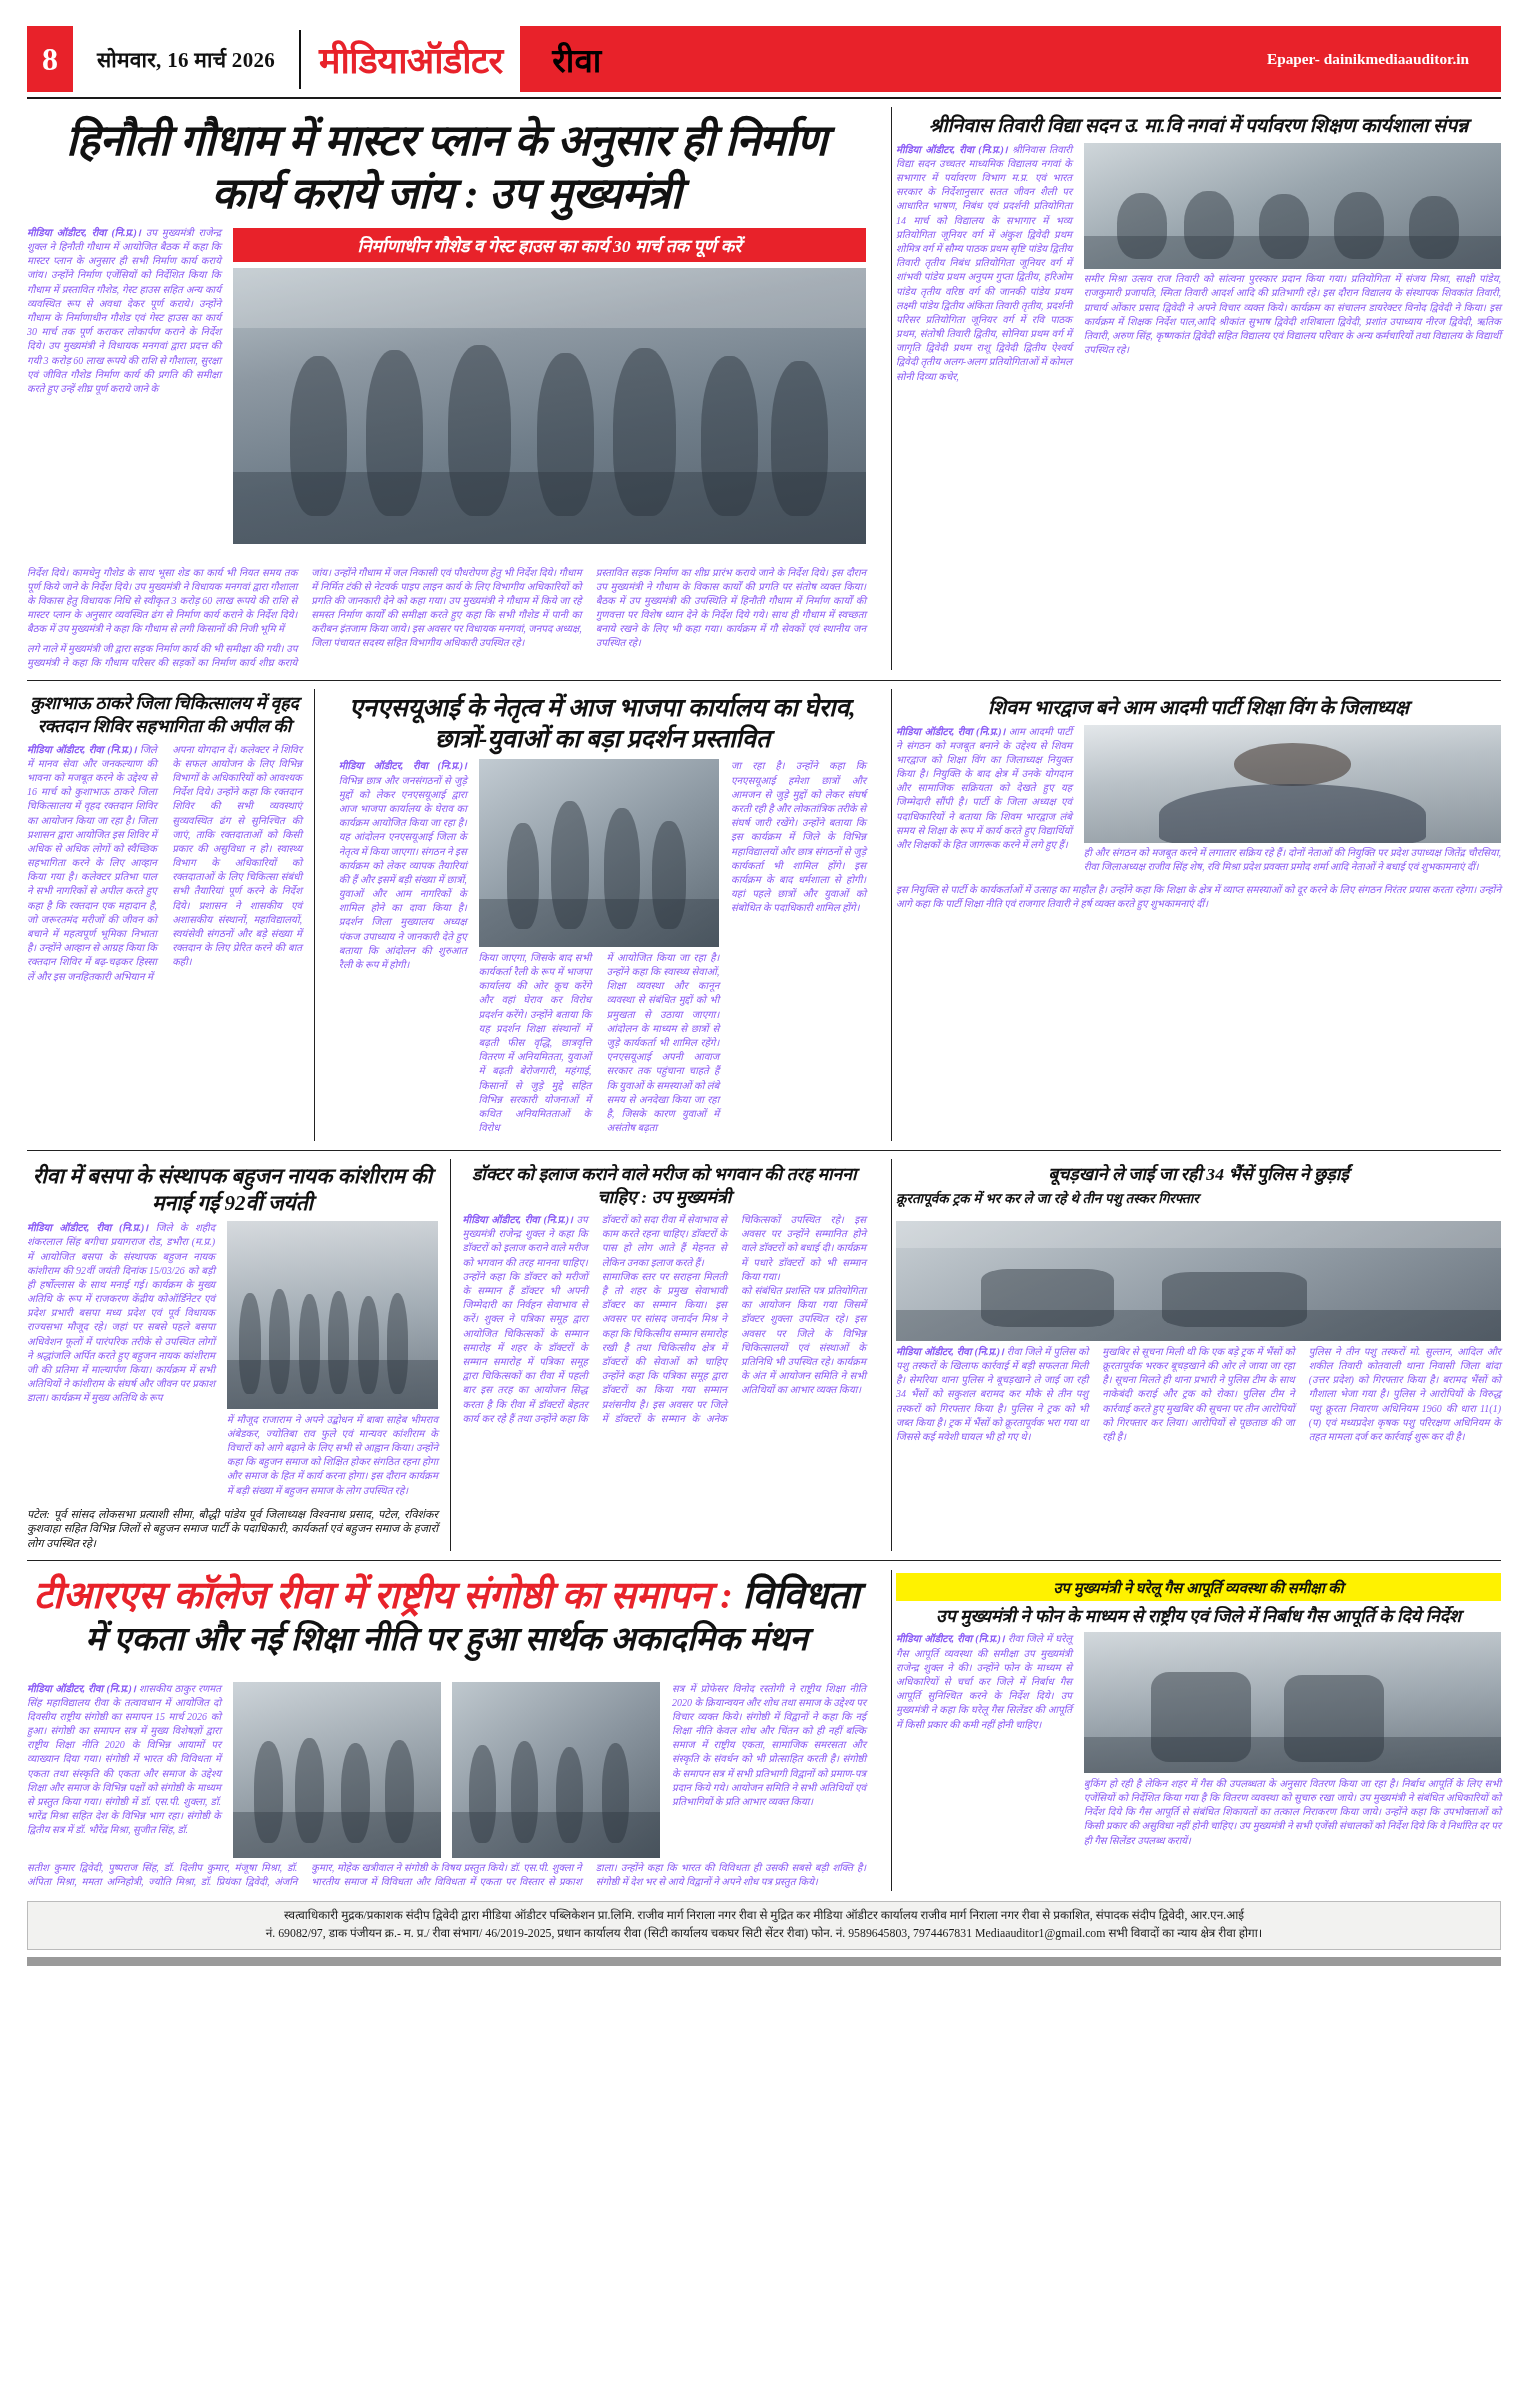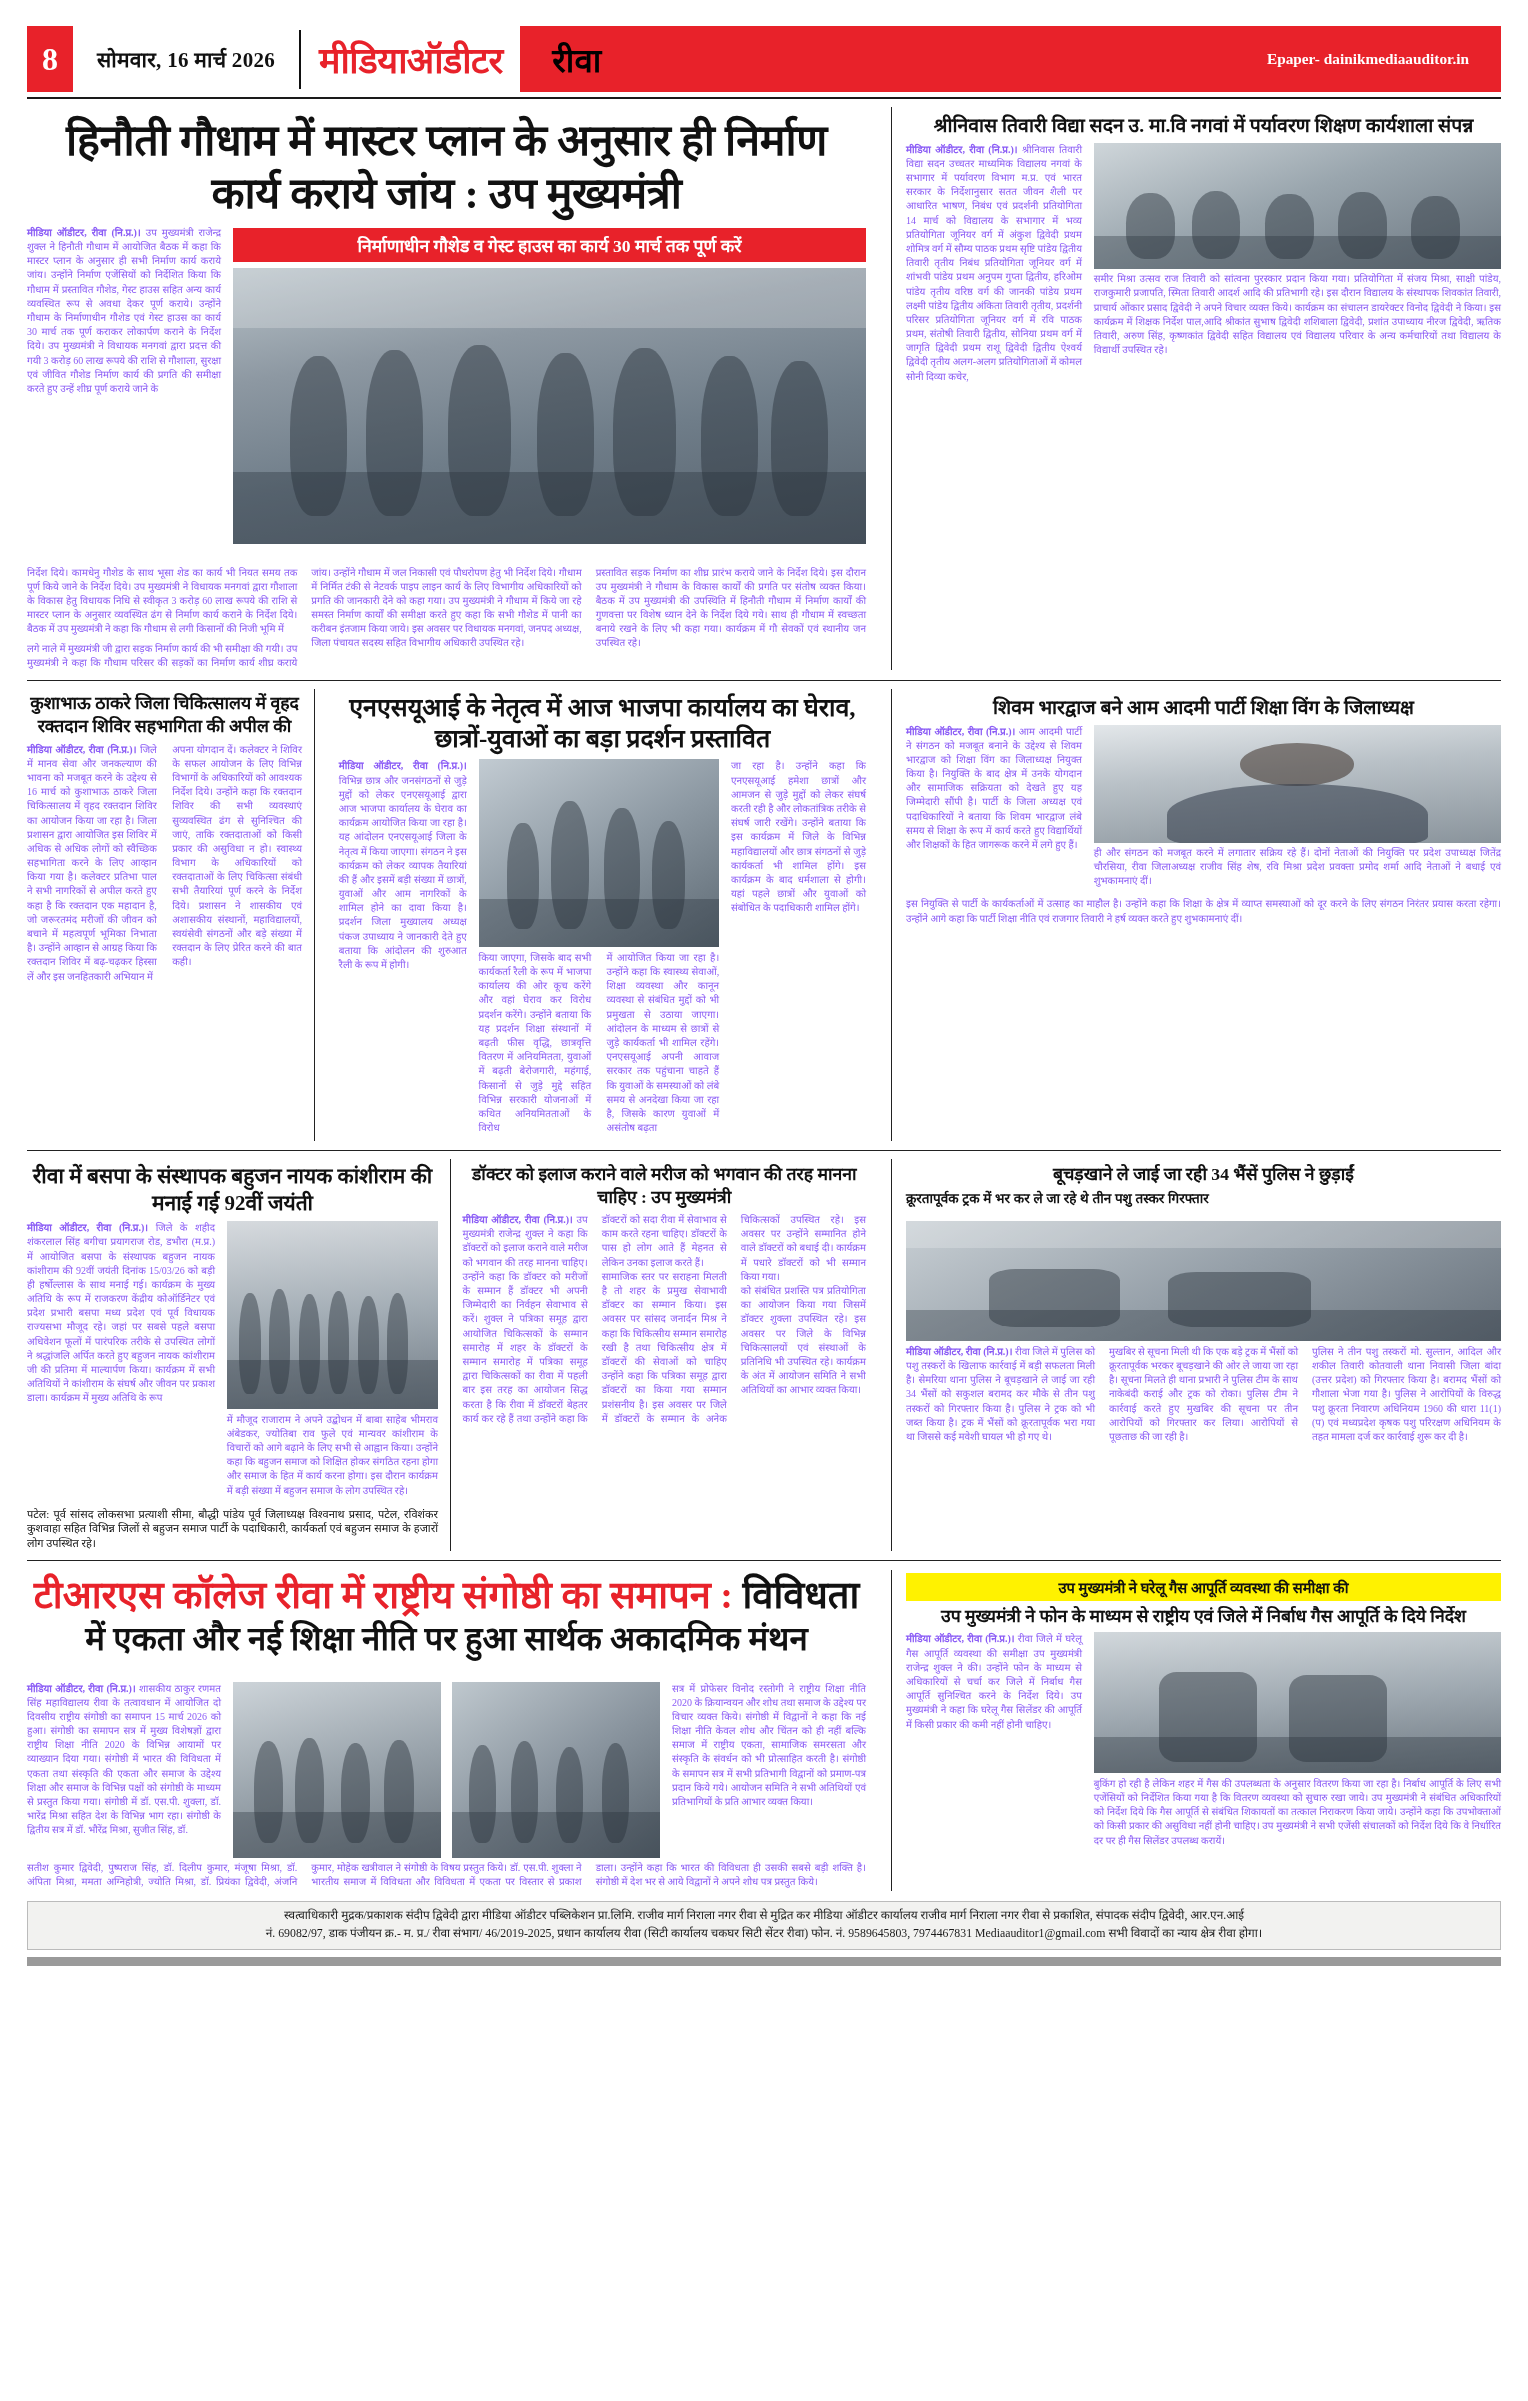--- a/index.html
+++ b/index.html
@@ -20,23 +20,23 @@
             font-family:"Liberation Serif",serif;color:#111;letter-spacing:0.3px;}
   .mh-sep{width:2.4px;background:#111;margin:3.5px 0;}
   .logo{display:flex;align-items:center;padding:0 17.6px;color:#e8222a;font-size:36px;font-weight:bold;
         font-family:"Liberation Serif",serif;letter-spacing:-0.6px;}
   .redband{flex:1;background:#e8222a;display:flex;align-items:center;justify-content:space-between;padding:0 32px;}
   .redband .city{color:#000000;font-size:33px;font-weight:bold;font-family:"Liberation Serif",serif;}
   .redband .epaper{color:#fff;font-size:15.3px;font-weight:bold;font-family:"Liberation Serif",serif;}
   .rule-thick{border-top:2.9px solid #1a1a1a;margin-top:4.7px;}
 
   
-  .body-grid{display:flex;gap:12px;margin-top:8.2px;}
+  .body-grid{display:flex;gap:12px;margin-top:8.2px;font-style:italic;}
   .col-main{width:859px;padding-right:13px;box-sizing:border-box;}
-  .col-side{width:615px;padding-left:14px;box-sizing:border-box;border-left:1.8px solid #222;}
+  .col-side{width:615px;padding-left:4px;box-sizing:border-box;border-left:1.8px solid #222;}
 
   h1.lead{
     font-family:"Liberation Serif",serif;font-size:43px;line-height:1.22;font-weight:bold;
     margin:8.2px 0 5.9px;letter-spacing:-0.3px;color:#111;text-align:center;
   }
   h2.side-head{
     font-family:"Liberation Serif",serif;font-size:19.4px;line-height:1.3;font-weight:bold;margin:5.9px 0 4.7px;
     text-align:center;color:#111;
   }
   h2.sec-head{

